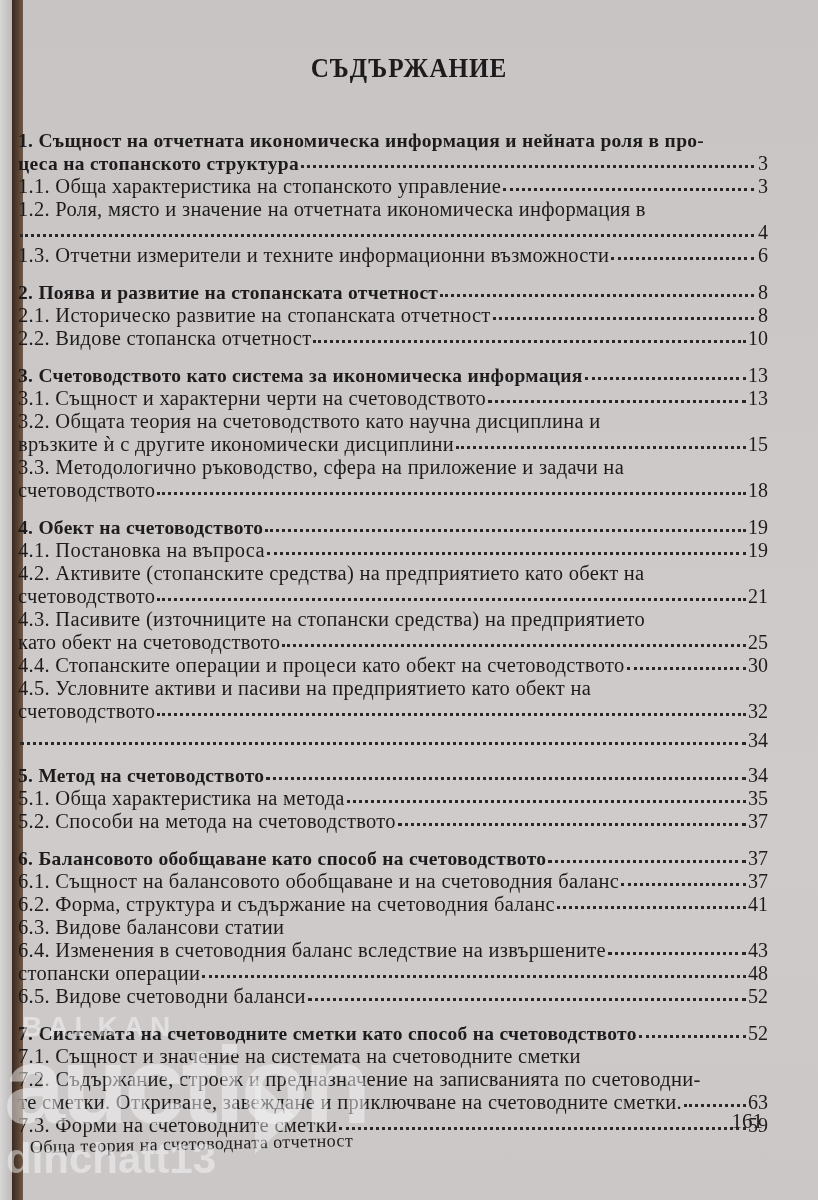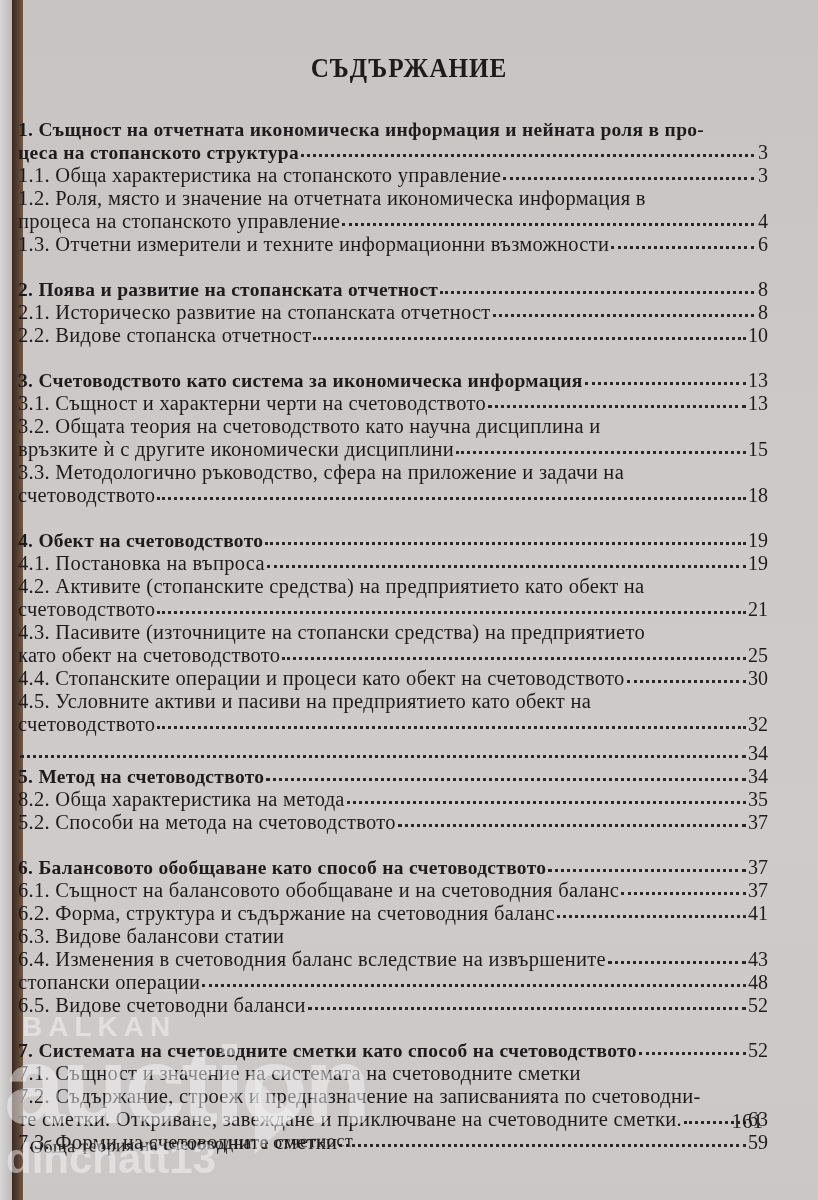--- a/index.html
+++ b/index.html
@@ -22,22 +22,22 @@
       background: linear-gradient(180deg, #c8c4c4 0%, #cdc9c9 40%, #cfcbcb 70%, #cbc7c7 100%);
     }
     .title {
       position: absolute; top: 52px; left: 0; width: 818px; text-align: center;
       font-weight: bold; font-size: 28px; letter-spacing: 1px; transform: scaleX(0.9);
     }
     .toc {
       position: absolute; left: 18px; top: 112px; width: 750px;
     }
     .entry { position: relative; font-size: 20.5px; line-height: 23px; }
-    .entry.chapter { font-weight: bold; font-size: 19.5px; margin-top: 22px; }
-    .entry.first { margin-top: 6px; }
+    .entry.chapter { font-weight: bold; font-size: 19.5px; margin-top: 14px; }
+    .entry.first { margin-top: 17px; }
     .entry .line { display: flex; align-items: baseline; white-space: nowrap; }
     .entry .text { flex: 0 0 auto; letter-spacing: 0.3px; }
     .entry.sub .text { transform-origin: left; text-align: center; }
     .entry .dots {
       flex: 1 1 auto; overflow: hidden; margin: 0 2px;
       border-bottom: 3px dotted #2a2728; height: 0; position: relative; top: -2px;
     }
     .entry .page-no { flex: 0 0 auto; font-weight: normal; font-size: 20px; min-width: 12px; text-align: right; }
     .page-number {
       position: absolute; right: 55px; top: 1109px; font-size: 21px;
@@ -85,21 +85,20 @@
         <span class="text">1.1. Обща характеристика на стопанското управление</span>
         <span class="dots"></span>
         <span class="page-no">3</span>
       </div>
     </div>
     <div class="entry sub">
       <div class="line">
         <span class="text">1.2. Роля, място и значение на отчетната икономическа информация в</span>
       </div>
       <div class="line">
-        <span class="text">процеса на стопанското управление</span>
         <span class="dots"></span>
         <span class="page-no">4</span>
       </div>
     </div>
     <div class="entry sub">
       <div class="line">
         <span class="text">1.3. Отчетни измерители и техните информационни възможности</span>
         <span class="dots"></span>
         <span class="page-no">6</span>
       </div>
@@ -210,30 +209,30 @@
         <span class="page-no">32</span>
       </div>
     </div>
     <div class="entry sub" style="margin-top: 6px;">
       <div class="line">
         <span class="text"></span>
         <span class="dots"></span>
         <span class="page-no">34</span>
       </div>
     </div>
-    <div class="entry chapter" style="margin-top: 0px;">
+    <div class="entry chapter" style="margin-top: 12px;">
       <div class="line">
         <span class="text">5. Метод на счетоводството</span>
         <span class="dots"></span>
         <span class="page-no">34</span>
       </div>
     </div>
     <div class="entry sub">
       <div class="line">
-        <span class="text">8.2. Обща характеристика на метода</span>
+        <span class="text">5.1. Обща характеристика на метода</span>
         <span class="dots"></span>
         <span class="page-no">35</span>
       </div>
     </div>
     <div class="entry sub">
       <div class="line">
         <span class="text">5.2. Способи на метода на счетоводството</span>
         <span class="dots"></span>
         <span class="page-no">37</span>
       </div>

